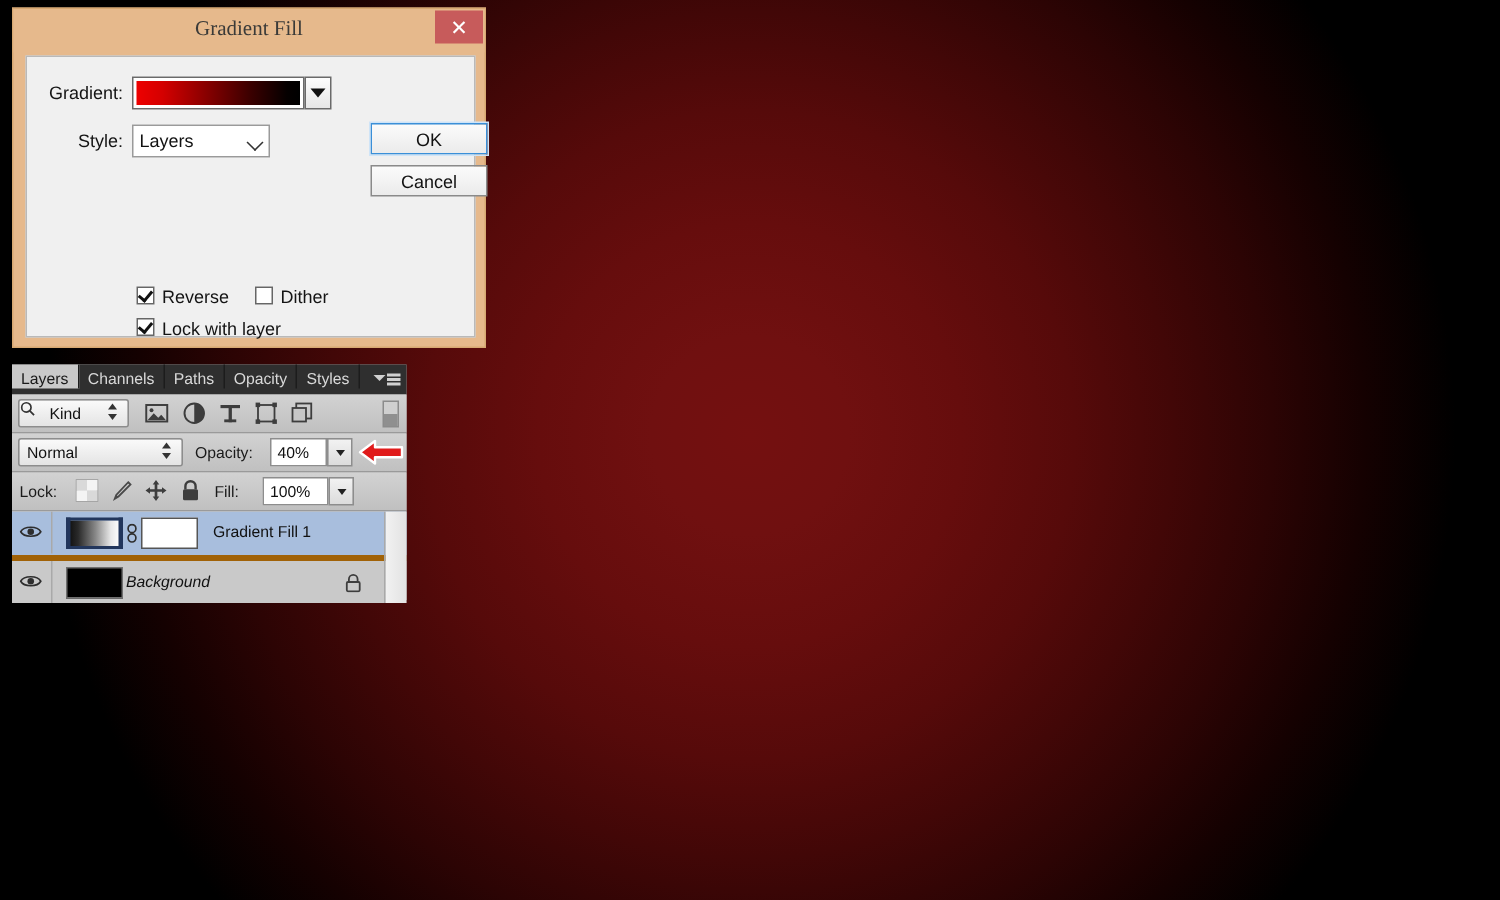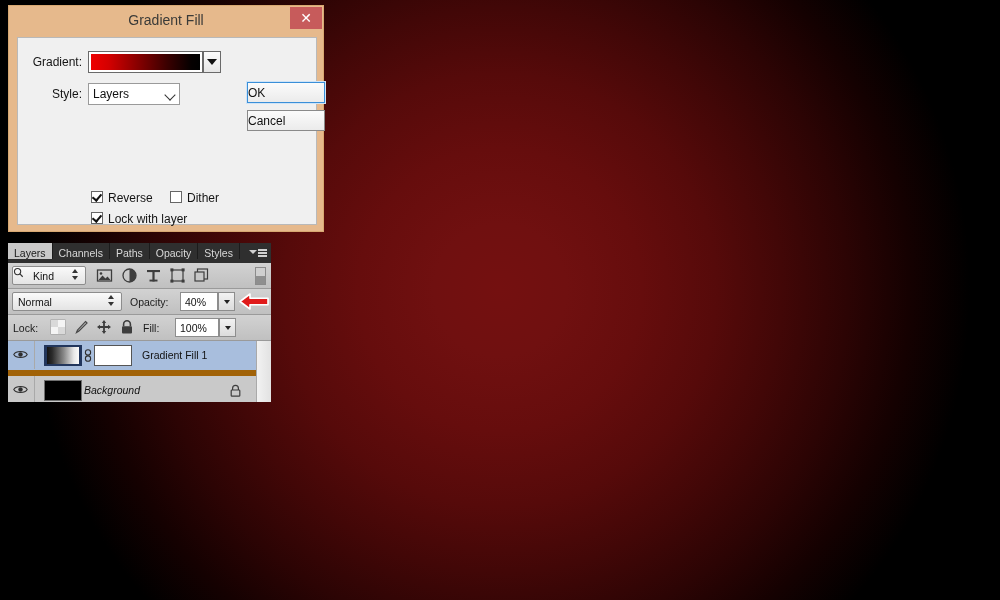--- a/index.html
+++ b/index.html
@@ -49,21 +49,21 @@
     position: relative;
     height: 29px;
     background: #e6b98c;
   }
   #dlg-title {
     position: absolute;
     left: 0; right: 0; top: 6px;
     text-align: center;
     font-size: 14px;
     color: #3a3a38;
-    font-family: Liberation Sans, sans-serif;
+    font-family: Liberation Serif, serif;
   }
   #dlg-close {
     position: absolute;
     right: 1px;
     top: 1px;
     width: 32px;
     height: 22px;
     background: #c75b5b;
     color: #fff;
     font-size: 14px;
@@ -262,21 +262,21 @@
     color: #141414;
     white-space: nowrap;
   }
 
   
   .dlgbtn {
     position: absolute;
     width: 78px; height: 21px;
     font-size: 12px;
     color: #111;
-    text-align: left;
+    text-align: center;
     line-height: 20px;
     background: linear-gradient(to bottom, #fbfbfb, #ebebeb);
     border: 1px solid #8a8a8a;
     box-sizing: border-box;
     cursor: pointer;
   }
   #ok-button {
     left: 229px; top: 44px;
     border: 1px solid #3a8fd8;
     outline: 1px solid #cfe4f7;
@@ -508,21 +508,21 @@
   
   #layer-list {
     position: relative;
     height: 61px;
     background: #c9c9c9;
     overflow: hidden;
   }
   .layer-row {
     position: relative;
     height: 29px;
-    border-bottom: 6px solid #a16207;
+    border-bottom: 4px solid #a16207;
     cursor: pointer;
     padding-left: 24px;
   }
   .layer-row.selected { background: #a8bedd; }
   .eye-cell {
     position: absolute;
     left: 0; top: 0;
     width: 26px; height: 28px;
     border-right: 1px solid #a9a9a9;
     cursor: pointer;

